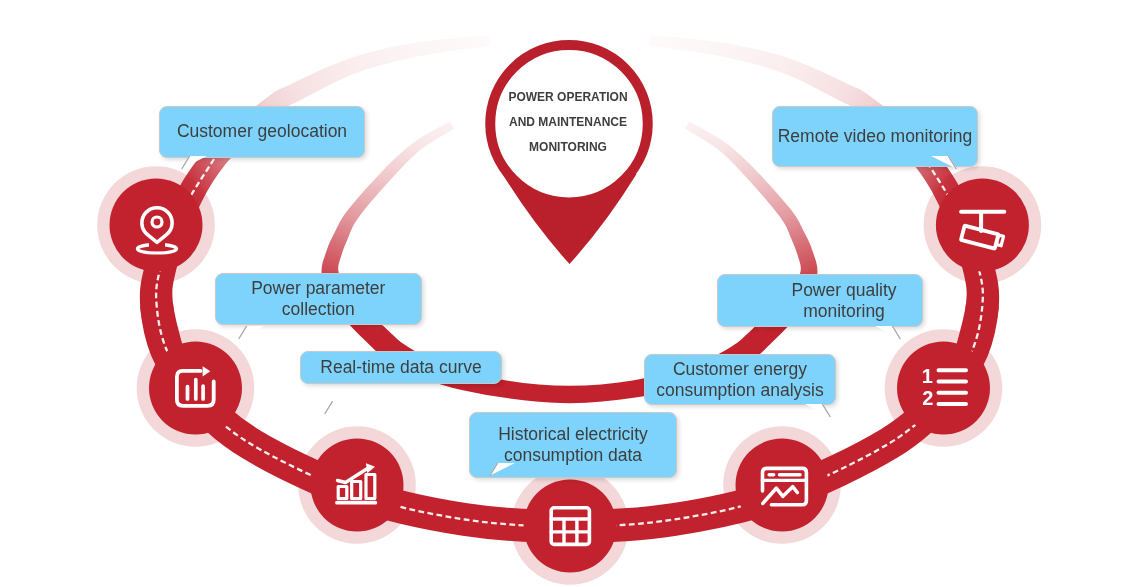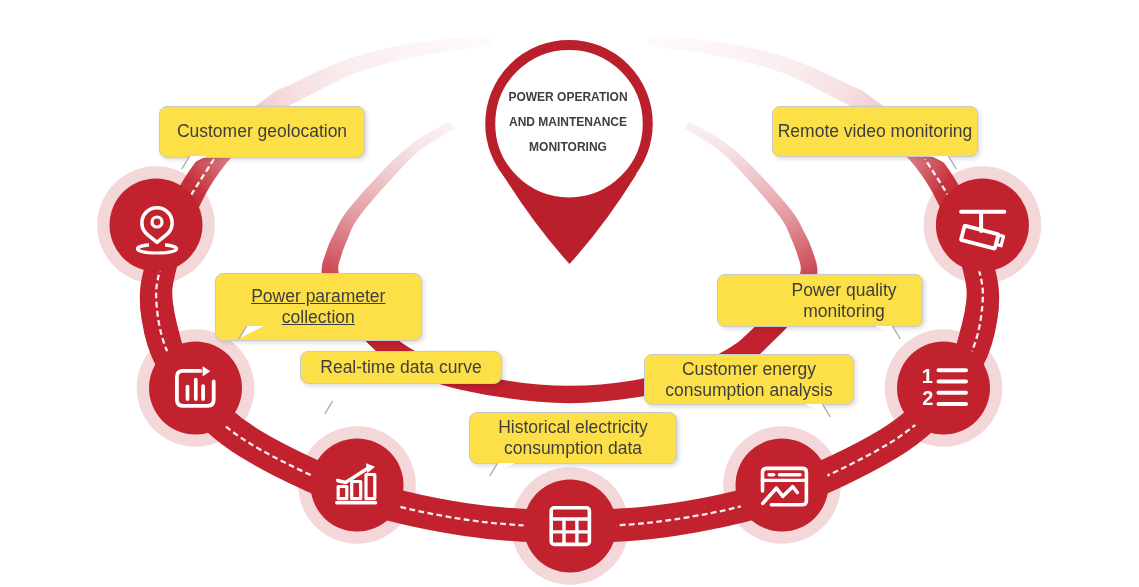--- a/index.html
+++ b/index.html
@@ -1,19 +1,19 @@
 <!DOCTYPE html>
 <html><head>
 <meta charset="utf-8">
 <style>
   html,body{margin:0;padding:0;background:#ffffff;}
   #stage{position:relative;width:1139px;height:587px;overflow:hidden;background:#ffffff;
          font-family:"Liberation Sans", sans-serif;-webkit-font-smoothing:antialiased;}
   #stage svg.base{position:absolute;left:0;top:0;}
-  .lbl{position:absolute;background:#fde047;border:1px solid #c9c9c9;border-radius:8px;
+  .lbl{position:absolute;background:#7dd3fc;border:1px solid #c9c9c9;border-radius:8px;
        box-shadow:2px 2px 4px rgba(0,0,0,0.14);display:flex;align-items:center;justify-content:center;
        text-align:center;color:#3e3e3e;font-size:17.5px;line-height:21px;box-sizing:border-box;}
   .tail{position:absolute;}
   #pintext{position:absolute;left:468px;top:85px;width:200px;text-align:center;
            font-weight:bold;font-size:12px;line-height:24.8px;color:#3e3e3e;}
 </style>
 </head>
 <body>
 <div id="stage">
 <svg class="base" width="1139" height="587" viewBox="0 0 1139 587">
@@ -144,26 +144,26 @@
   <path d="M 961.1,211.8 H 1004.3" stroke-width="4"></path>
   <path d="M 981.1,212 V 231" stroke-width="4"></path>
   <rect x="962.25" y="229.7" width="34.9" height="14.8" rx="1" stroke-width="3.8" transform="rotate(14.6 979.7 237.1)"></rect>
   <rect x="997.4" y="235.5" width="5" height="9.8" stroke-width="3.2" transform="rotate(14.6 999.9 240.4)"></rect>
 </g>
 
 <path d="M 569.5,264 Q 534,225 502.3,173.8 L 636.7,173.8 Q 605,225 569.5,264 Z" fill="#b9202b"></path>
 <circle cx="569" cy="123.7" r="78.75" fill="#ffffff" stroke="#b9202b" stroke-width="10"></circle>
 </svg>
 <div class="lbl" style="left:159px;top:105.5px;width:206px;height:52px;">Customer geolocation</div>
-<div class="lbl" style="left:214.6px;top:272.6px;width:207.4px;height:68px;text-decoration:underline;">Power parameter<br>collection</div>
+<div class="lbl" style="left:214.6px;top:272.6px;width:207.4px;height:52px;">Power parameter<br>collection</div>
 <div class="lbl" style="left:300px;top:351px;width:202px;height:33px;">Real-time data curve</div>
-<div class="lbl" style="left:469px;top:412px;width:208px;height:52px;">Historical electricity<br>consumption data</div>
-<div class="lbl" style="left:644px;top:354px;width:210px;height:51px;">Customer energy<br>consumption analysis</div>
+<div class="lbl" style="left:469px;top:412px;width:208px;height:66px;">Historical electricity<br>consumption data</div>
+<div class="lbl" style="left:644px;top:354px;width:192px;height:51px;">Customer energy<br>consumption analysis</div>
 <div class="lbl" style="left:717px;top:274px;width:206px;height:53px;padding-left:48px;">Power quality monitoring</div>
-<div class="lbl" style="left:772px;top:106px;width:206px;height:51px;">Remote video monitoring</div>
+<div class="lbl" style="left:772px;top:106px;width:206px;height:61px;">Remote video monitoring</div>
 
 <svg class="tail" style="left:181px;top:156.3px;" width="26" height="14">
       <polygon points="0,13 8,0 26,0" fill="#ffffff"></polygon>
       <line x1="0.7" y1="13" x2="8.7" y2="0" stroke="#a5a5a5" stroke-width="1.3"></line>
     </svg>
 <svg class="tail" style="left:238px;top:325.7px;" width="26" height="14">
       <polygon points="0,13 8,0 26,0" fill="#ffffff"></polygon>
       <line x1="0.7" y1="13" x2="8.7" y2="0" stroke="#a5a5a5" stroke-width="1.3"></line>
     </svg>
 <svg class="tail" style="left:324px;top:401px;" width="26" height="14">

